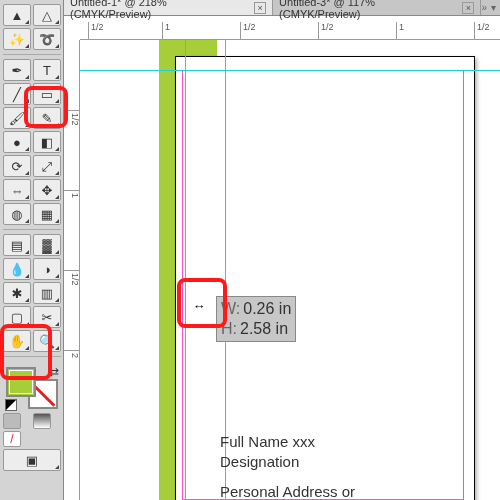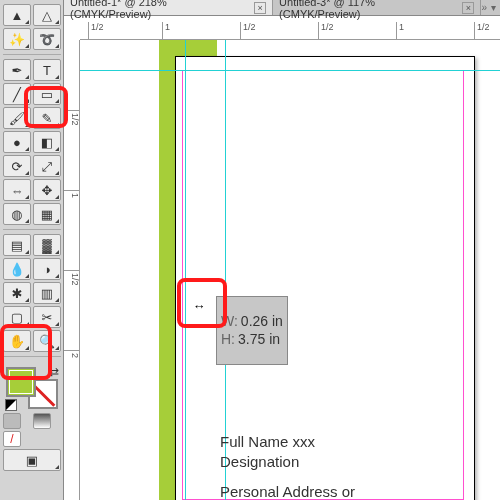--- a/index.html
+++ b/index.html
@@ -96,21 +96,21 @@
   .txt.t3 { top: 442px; }
 
   
   .m-cursor {
     position: absolute; top: 296px; left: 184px; width: 30px; height: 16px;
     display: flex; align-items: center; justify-content: center; z-index: 40;
   }
   .m-cursor .cur { font-size: 13px; color: #000; font-weight: bold; text-shadow: 0 0 2px #fff; }
   .m-tip {
     position: absolute; top: 296px; left: 216px; background: #c7c7c7; border: 1px solid #888;
-    font-size: 14px; color: #333; padding: 16px 4px; line-height: 1.25; z-index: 40;
+    font-size: 16px; color: #333; padding: 2px 4px; line-height: 1.25; z-index: 40;
   }
   .m-tip .lbl { color: #666; margin-right: 3px; }
 
   
   .g { font-size: 13px; color: #333; line-height: 1; }
 </style>
 </head>
 <body>
 
 <div class="hl hl1"></div>
@@ -295,14 +295,14 @@
   <div class="txt t1">Full Name xxx</div>
   <div class="txt t3">Personal Address or</div>
 
 </div>
 
 <div class="m-cursor">
   <span class="cur">↔</span>
 </div>
 <div class="m-tip">
   <div><span class="lbl">W:</span><span>0.26 in</span></div>
-  <div><span class="lbl">H:</span><span>3.75 in</span></div>
+  <div><span class="lbl">H:</span><span>2.58 in</span></div>
 </div>
 
 </body></html>

